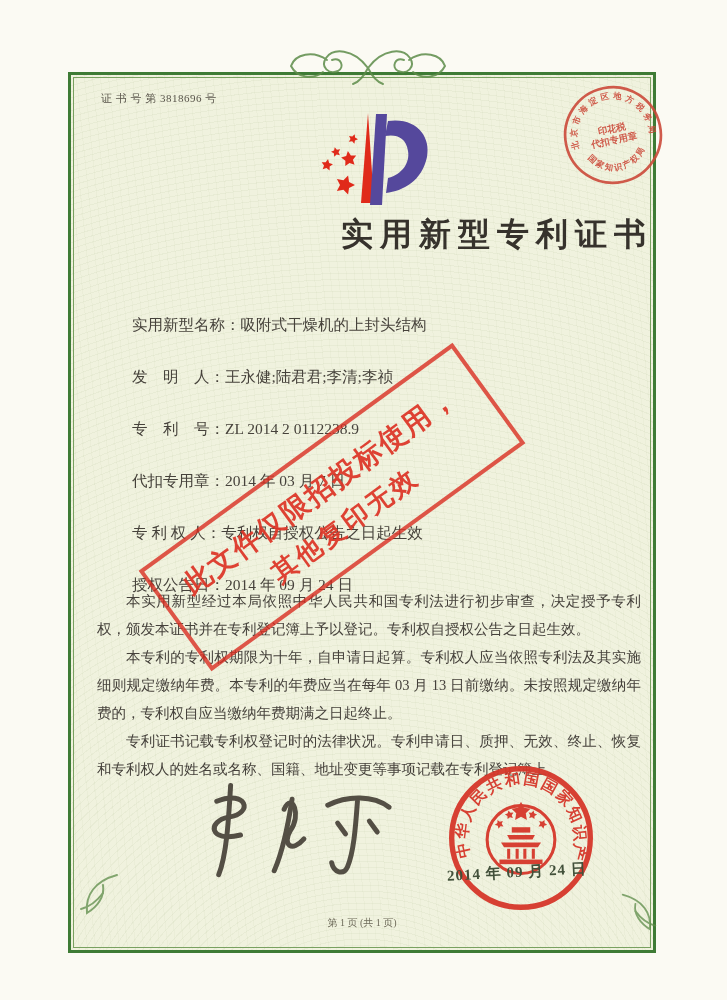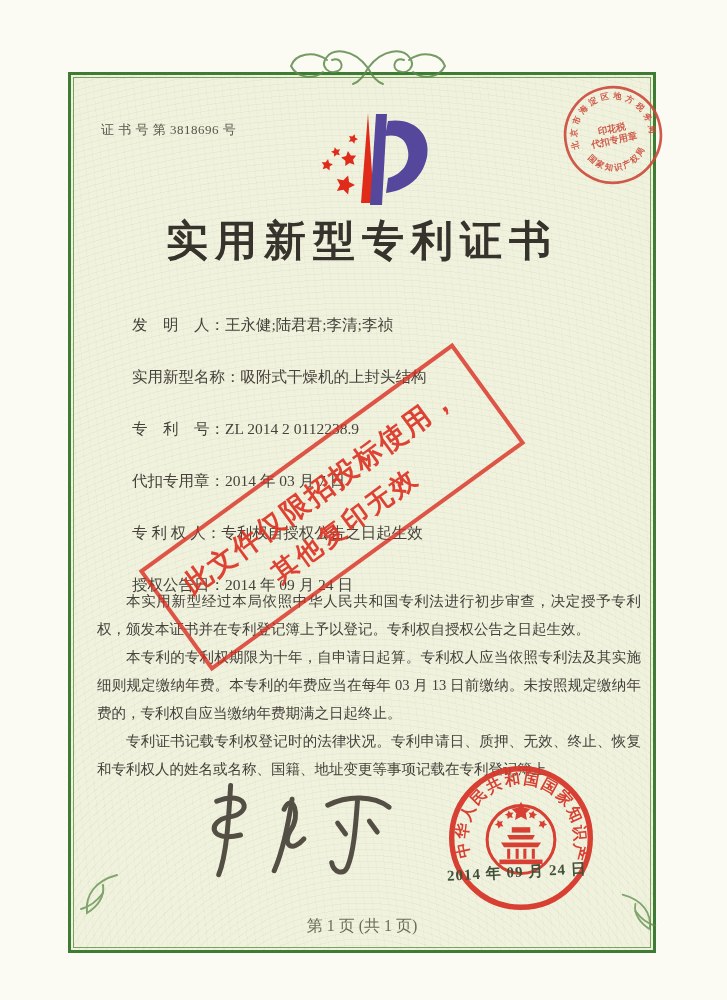--- a/index.html
+++ b/index.html
@@ -21,31 +21,31 @@
   .frame::before{
     content:"";position:absolute;inset:2px;border:1px solid #79a160;pointer-events:none;
   }
   
   .orn{position:absolute;z-index:3;}
   .orn-top{left:283px;top:44px;}
   .orn-bl{left:6px;top:796px;}
   .orn-br{left:548px;top:816px;transform:scaleX(-1);}
   
   .cert-no{
-    position:absolute;left:30px;top:46px;font-size:13px;color:#59554b;
+    position:absolute;left:30px;top:16px;font-size:11px;color:#59554b;
     white-space:pre;letter-spacing:.5px;text-align:center;
   }
   .logo{position:absolute;left:230px;top:34px;width:138px;height:102px;}
   .tax-stamp{
     position:absolute;left:490px;top:8px;width:104px;height:104px;
     transform:rotate(-12deg);opacity:.9;
   }
   .title{
-    position:absolute;left:0;top:138px;width:100%;margin:0;text-align:center;
-    font-size:42px;font-weight:bold;letter-spacing:7px;color:#36322c;
+    position:absolute;left:0;top:138px;width:100%;margin:0;text-align:right;
+    font-size:32px;font-weight:bold;letter-spacing:7px;color:#36322c;
   }
   
   .fields{position:absolute;left:30px;top:222px;width:520px;}
   .field-row{height:52px;font-size:15.5px;white-space:pre;}
   .flabel{color:#46423b;}
   .fvalue{color:#46423b;}
   
   .body-text{
     position:absolute;left:26px;top:512px;width:544px;
     font-size:14.5px;line-height:28px;text-align:justify;color:#45413b;
@@ -70,21 +70,21 @@
   
   .seal{position:absolute;left:373px;top:686px;width:154px;height:154px;z-index:1;opacity:.95;}
   .seal-date{
     position:absolute;left:376px;top:788px;z-index:4;
     font-size:15px;color:#42503a;letter-spacing:1px;white-space:pre;
     transform:rotate(-3deg);font-weight:bold;
   }
   
   .footer{
     position:absolute;left:0;top:841px;width:100%;text-align:center;
-    font-size:16px;color:#6e6b5a;white-space:pre;
+    font-size:10px;color:#6e6b5a;white-space:pre;
   }
 </style>
 </head>
 <body>
 
 <div class="page">
 
   <svg class="orn orn-top" width="170" height="44" viewBox="0 0 170 44">
     <g fill="none" stroke="#5d8c49" stroke-width="2" stroke-linecap="round" opacity=".85">
       <path d="M85,24 C70,4 50,4 43,14 C37,23 46,31 55,27 C62,23 58,13 49,16"></path>
@@ -128,24 +128,24 @@
         <textPath href="#taxBot" startOffset="4" textLength="66">国家知识产权局</textPath>
       </text>
       <text x="50" y="47" text-anchor="middle" font-size="9" font-weight="bold" fill="#cc4a3a">印花税</text>
       <text x="50" y="58" text-anchor="middle" font-size="9" font-weight="bold" fill="#cc4a3a">代扣专用章</text>
     </svg>
 
     <h1 class="title">实用新型专利证书</h1>
 
     <div class="fields">
       <div class="field-row">
+        <span class="flabel">实用新型名称：</span><span class="fvalue">吸附式干燥机的上封头结构</span>
+      </div>
+      <div class="field-row">
         <span class="flabel">发　明　人：</span><span class="fvalue">王永健;陆君君;李清;李祯</span>
-      </div>
-      <div class="field-row">
-        <span class="flabel">实用新型名称：</span><span class="fvalue">吸附式干燥机的上封头结构</span>
       </div>
       <div class="field-row">
         <span class="flabel">专　利　号：</span><span class="fvalue">ZL 2014 2 0112238.9</span>
       </div>
       <div class="field-row">
         <span class="flabel">代扣专用章：</span><span class="fvalue">2014 年 03 月 7 日</span>
       </div>
       <div class="field-row">
         <span class="flabel">专 利 权 人：</span><span class="fvalue">专利权自授权公告之日起生效</span>
       </div>

